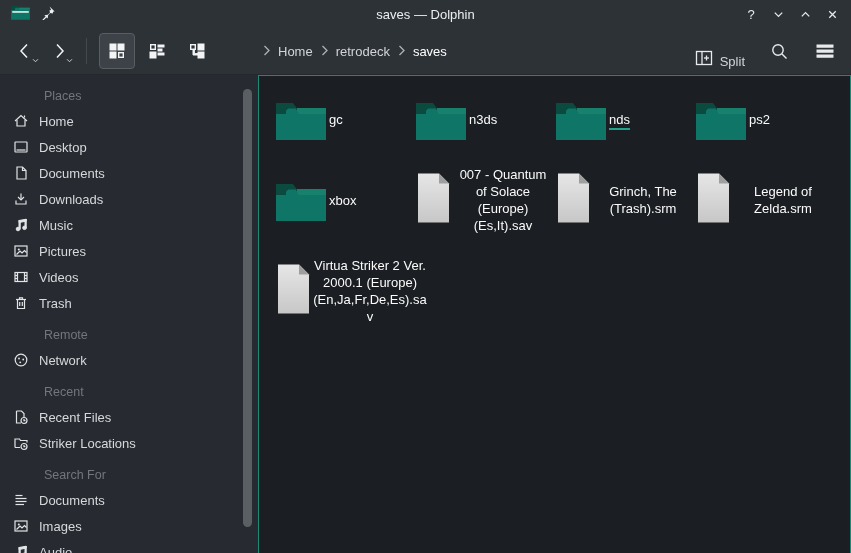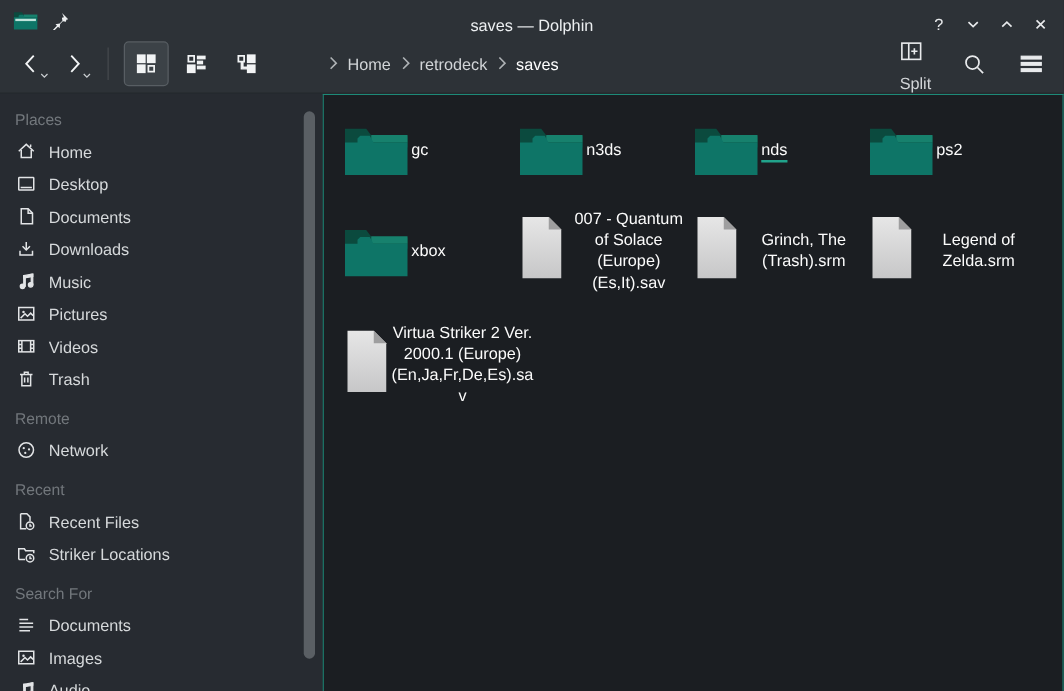--- a/index.html
+++ b/index.html
@@ -7,21 +7,21 @@
   body {
     font-family:"Liberation Sans","DejaVu Sans",sans-serif;
     background:#2d3237; color:#fcfcfc; font-size:13px;
     -webkit-font-smoothing:antialiased;
   }
   .window { width:851px; height:553px; display:flex; flex-direction:column; }
 
   
   .titlebar {
     height:28px; background:#2d3237; flex:0 0 auto;
-    display:flex; align-items:flex-end; position:relative; padding:0 10px;
+    display:flex; align-items:center; position:relative; padding:0 10px;
   }
   .titlebar .left { display:flex; align-items:center; gap:10px; }
   .title {
     position:absolute; left:0; right:0; text-align:center;
     color:#eceff1; font-size:13px; pointer-events:none;
   }
   .win-controls { margin-left:auto; display:flex; align-items:center; gap:9px; z-index:2; }
   .win-btn {
     width:18px; height:18px; display:flex; align-items:center; justify-content:center;
     color:#e8eaec; font-size:13px; cursor:default;
@@ -48,33 +48,33 @@
     position:absolute; left:262px; top:0; height:46px;
     display:flex; align-items:center; gap:7px; color:#d2d5d8;
   }
   .breadcrumb .crumb-sep svg { stroke:#aeb2b5; }
   .breadcrumb .crumb { color:#d2d5d8; }
   .breadcrumb .crumb-current { color:#ffffff; font-weight:normal; }
   .right-group {
     position:absolute; right:10px; top:0; height:46px;
     display:flex; align-items:center; gap:14px;
   }
-  .split-btn { display:flex; align-items:flex-start; gap:7px; color:#d2d5d8; height:36px; padding:0 4px; border-radius:4px;flex-direction:column; }
+  .split-btn { display:flex; align-items:flex-end; gap:7px; color:#d2d5d8; height:36px; padding:0 4px; border-radius:4px; }
   .split-btn svg { stroke:#e8eaec; }
   .icon-btn { width:32px; height:36px; display:flex; align-items:center; justify-content:center; }
   .icon-btn svg { stroke:#e8eaec; }
 
   
   .content { flex:1 1 auto; display:flex; min-height:0; background:#272b31; }
 
   .sidebar {
     width:258px; flex:0 0 auto; background:#272b31; position:relative;
     padding:8px 0 0 0; overflow:hidden;
   }
-  .section-title { color:#72777c; font-size:12.5px; padding:6px 12px 5px 12px; }
+  .section-title { color:#72777c; font-size:12.5px; padding:6px 12px 5px 12px;margin-left:32px; }
   .side-item {
     height:26px; display:flex; align-items:center; gap:10px; padding:0 12px 0 13px;
     color:#d6d9db; cursor:default;
   }
   .side-item .si { width:16px; height:16px; flex:0 0 auto; display:flex; align-items:center; justify-content:center; }
   .side-item svg { stroke:#e2e4e6; }
   .side-scrollbar {
     position:absolute; right:6px; top:14px; width:9px; height:438px;
     background:#5a5f64; border-radius:4.5px;
   }

